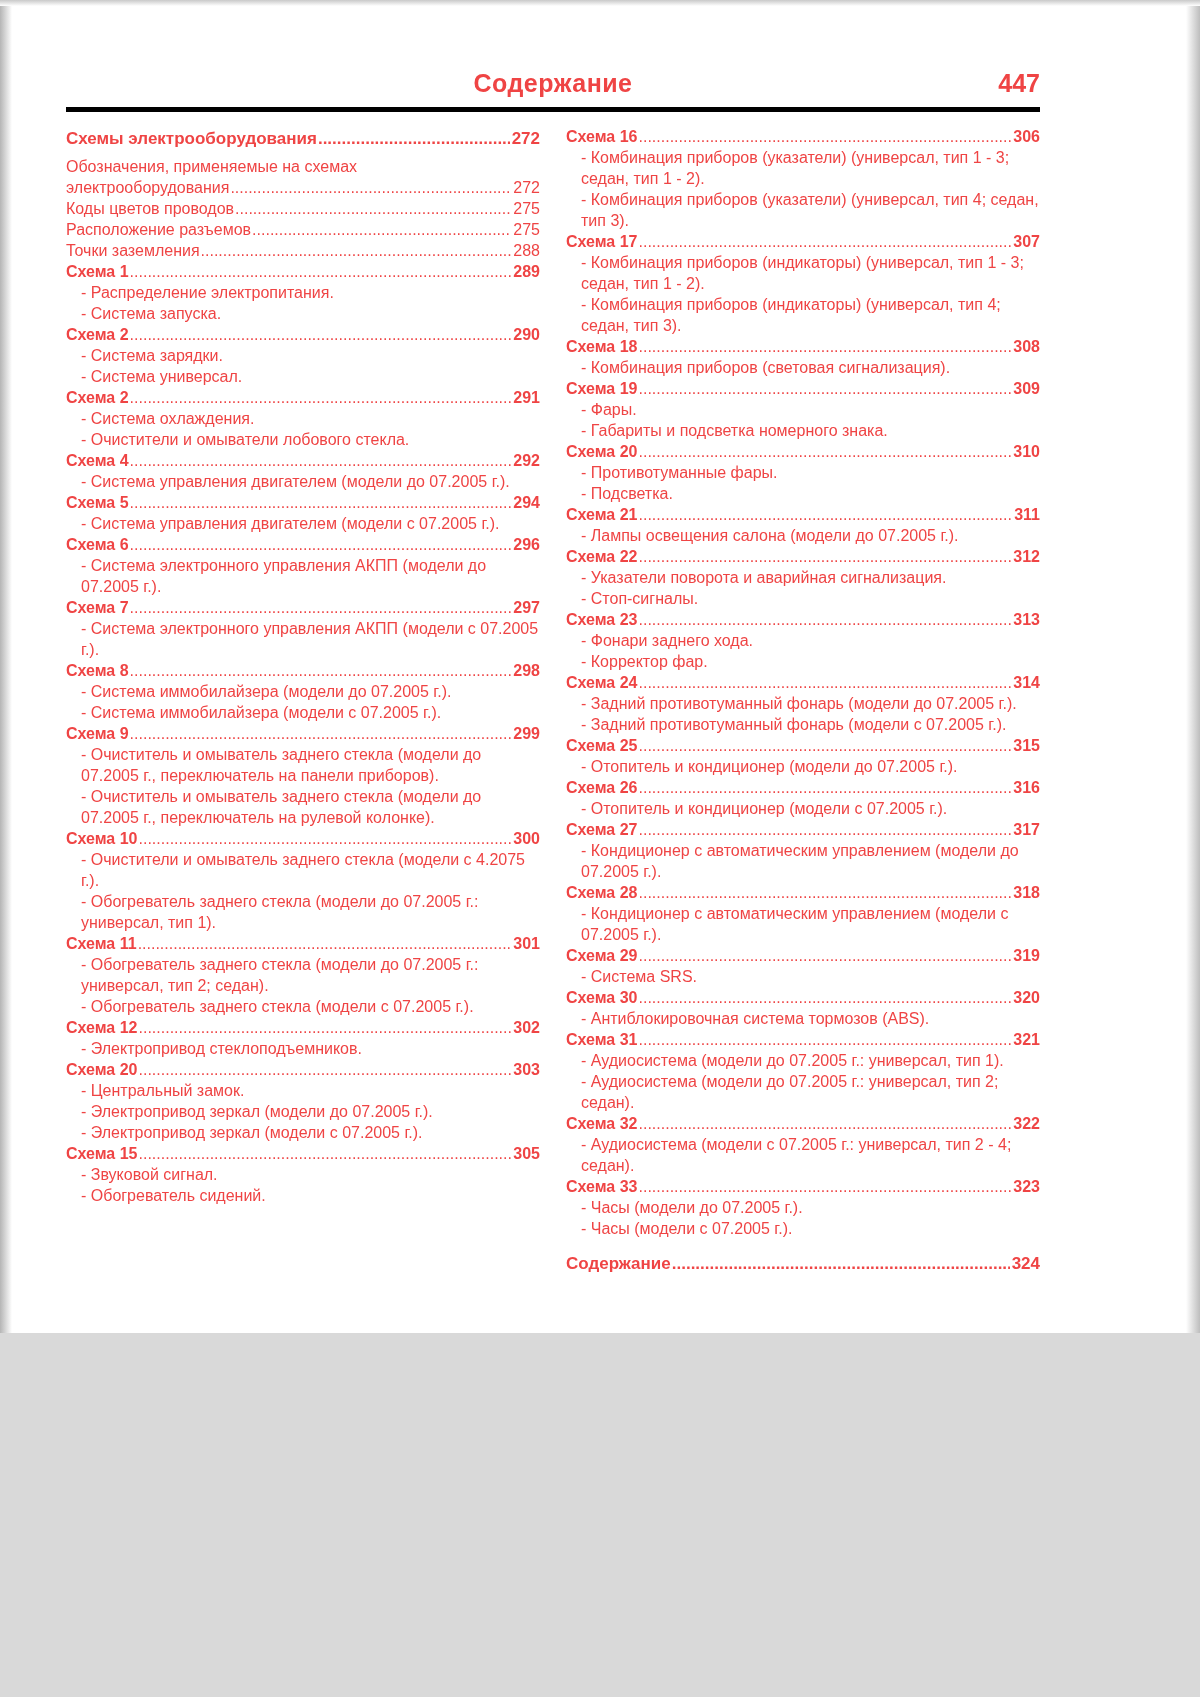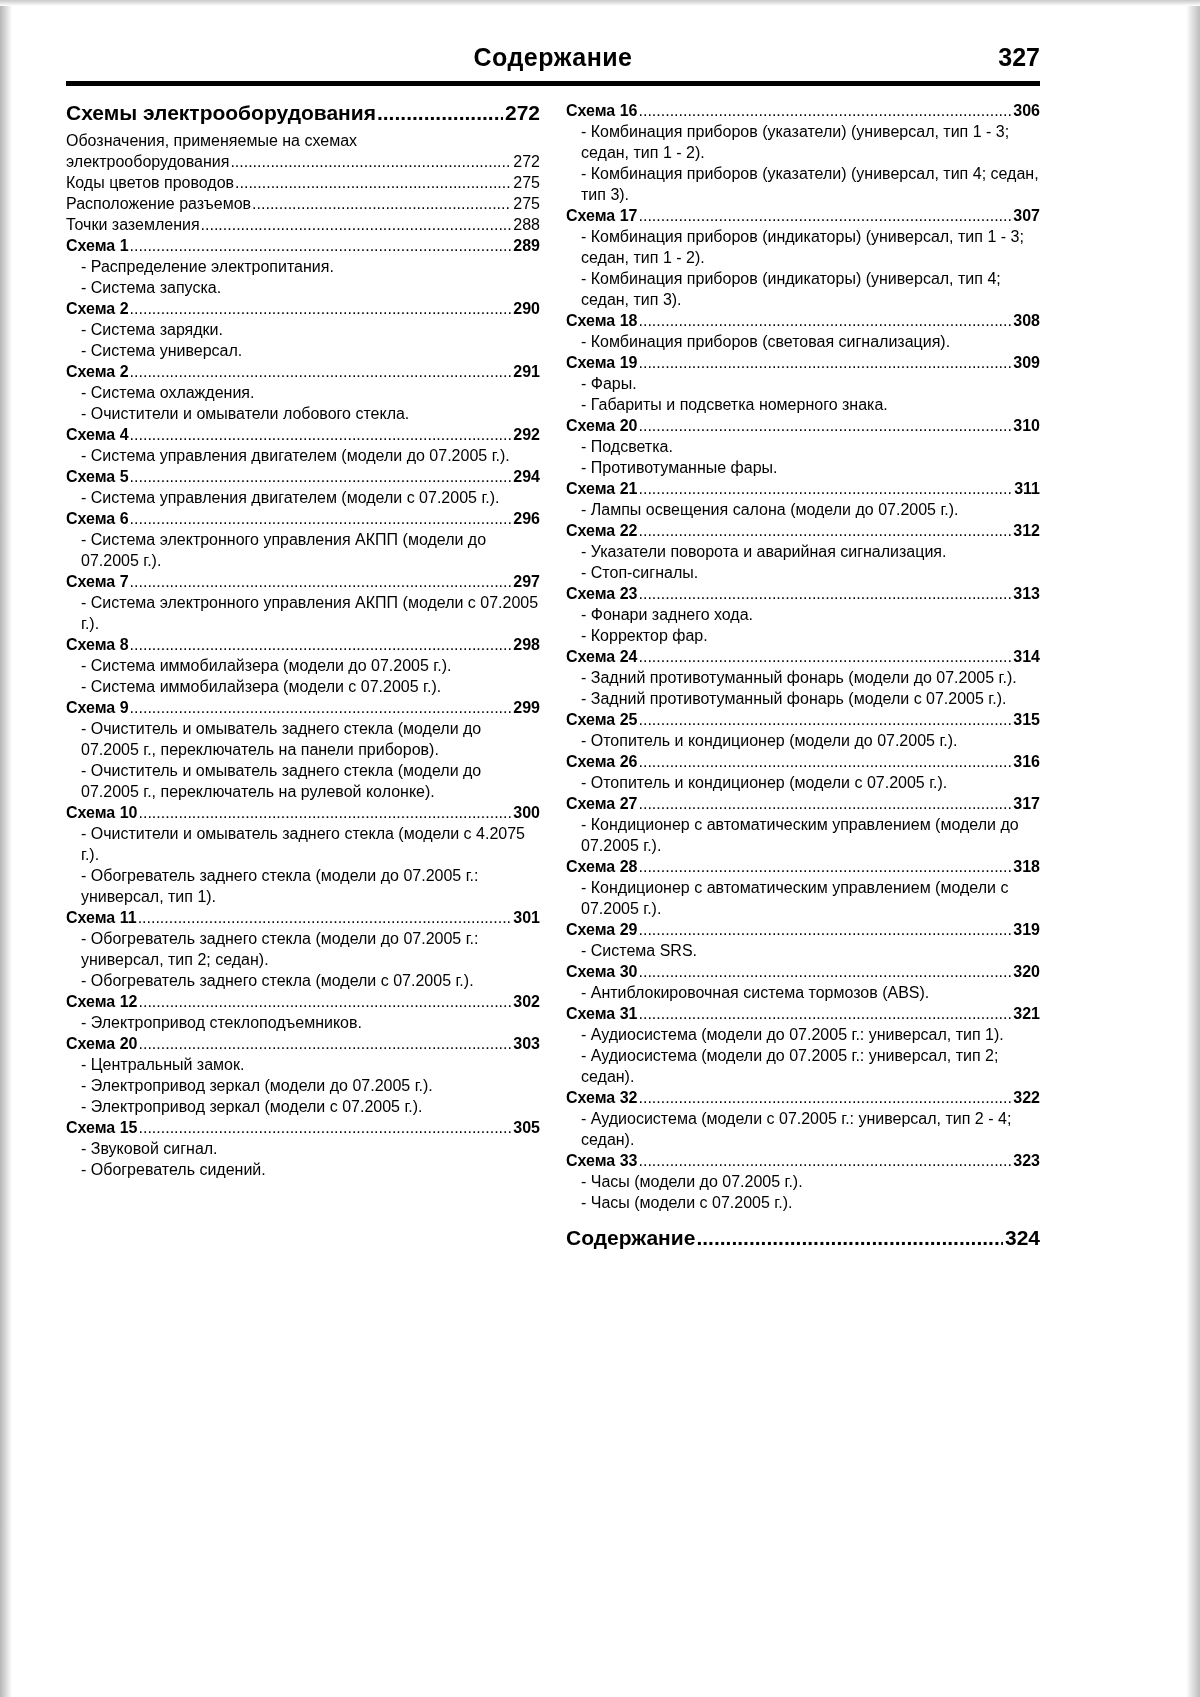--- a/index.html
+++ b/index.html
@@ -5,26 +5,26 @@
 <style>
   html, body {
     margin: 0;
     padding: 0;
     background: #d9d9d9;
     font-family: "Liberation Sans", "DejaVu Sans", sans-serif;
   }
   .page {
     position: relative;
     width: 1200px;
-    height: 1697px;
+    height: 1333px;
     margin: 0 auto;
     background: #ffffff;
     box-sizing: border-box;
-    padding: 43px 160px 40px 66px;
-    color: #000000;
+    padding: 69px 160px 40px 66px;
+    color: #ef4444;
     overflow: hidden;
   }
   
   .scan-edge-left {
     position: absolute; left: 0; top: 0; bottom: 0; width: 12px;
     background: linear-gradient(to right, #b5b5b5, #ffffff);
   }
   .scan-edge-right {
     position: absolute; right: 0; top: 0; bottom: 0; width: 14px;
     background: linear-gradient(to left, #bdbdbd, #ffffff);
@@ -99,21 +99,21 @@
 
   .entry-scheme .lbl { font-weight: 700; }
   .entry-scheme .pg  { font-weight: 700; }
 
   .sub {
     padding-left: 15px;
     font-weight: 400;
   }
 
   .entry-section {
-    font-size: 21px;
+    font-size: 17px;
     line-height: 26px;
     margin-bottom: 4px;
     text-align: center;
   }
   .entry-section .lbl,
   .entry-section .pg { font-weight: 700; }
   .entry-section .dots { font-weight: 700; }
   .col > .entry-section:not(:first-child) {
     margin-top: 12px;
     margin-bottom: 0;
@@ -123,21 +123,21 @@
 <body>
 
 <div class="page">
   <div class="scan-edge-left"></div>
   <div class="scan-edge-right"></div>
   <div class="scan-edge-top"></div>
 
   <header>
     <div class="header-row">
       <div class="header-title">Содержание</div>
-      <div class="header-page">327</div>
+      <div class="header-page">447</div>
     </div>
     <div class="header-rule"></div>
   </header>
 
   <main class="columns">
     <div class="col" id="col-left">
         <div class="entry entry-section">
           <div class="row">
             <span class="lbl">Схемы электрооборудования</span>
             <span class="dots"></span>
@@ -333,22 +333,22 @@
           </div>
           <div class="sub">- Фары.</div>
           <div class="sub">- Габариты и подсветка номерного знака.</div>
         </div>
         <div class="entry entry-scheme">
           <div class="row">
             <span class="lbl">Схема 20</span>
             <span class="dots"></span>
             <span class="pg">310</span>
           </div>
+          <div class="sub">- Противотуманные фары.</div>
           <div class="sub">- Подсветка.</div>
-          <div class="sub">- Противотуманные фары.</div>
         </div>
         <div class="entry entry-scheme">
           <div class="row">
             <span class="lbl">Схема 21</span>
             <span class="dots"></span>
             <span class="pg">311</span>
           </div>
           <div class="sub">- Лампы освещения салона (модели до 07.2005 г.).</div>
         </div>
         <div class="entry entry-scheme">

